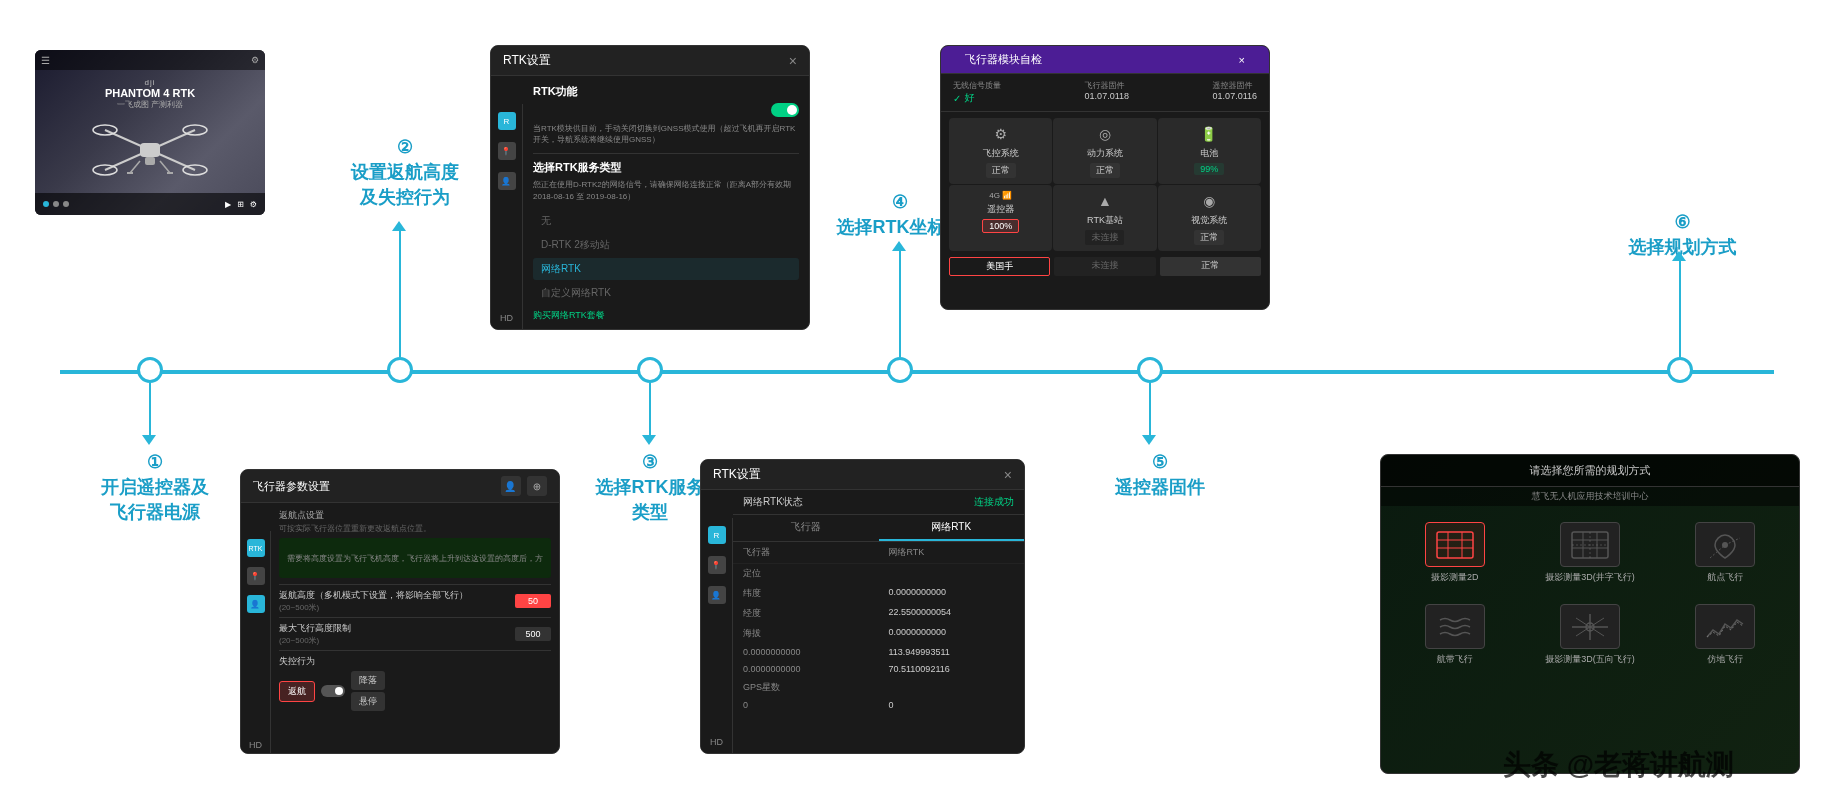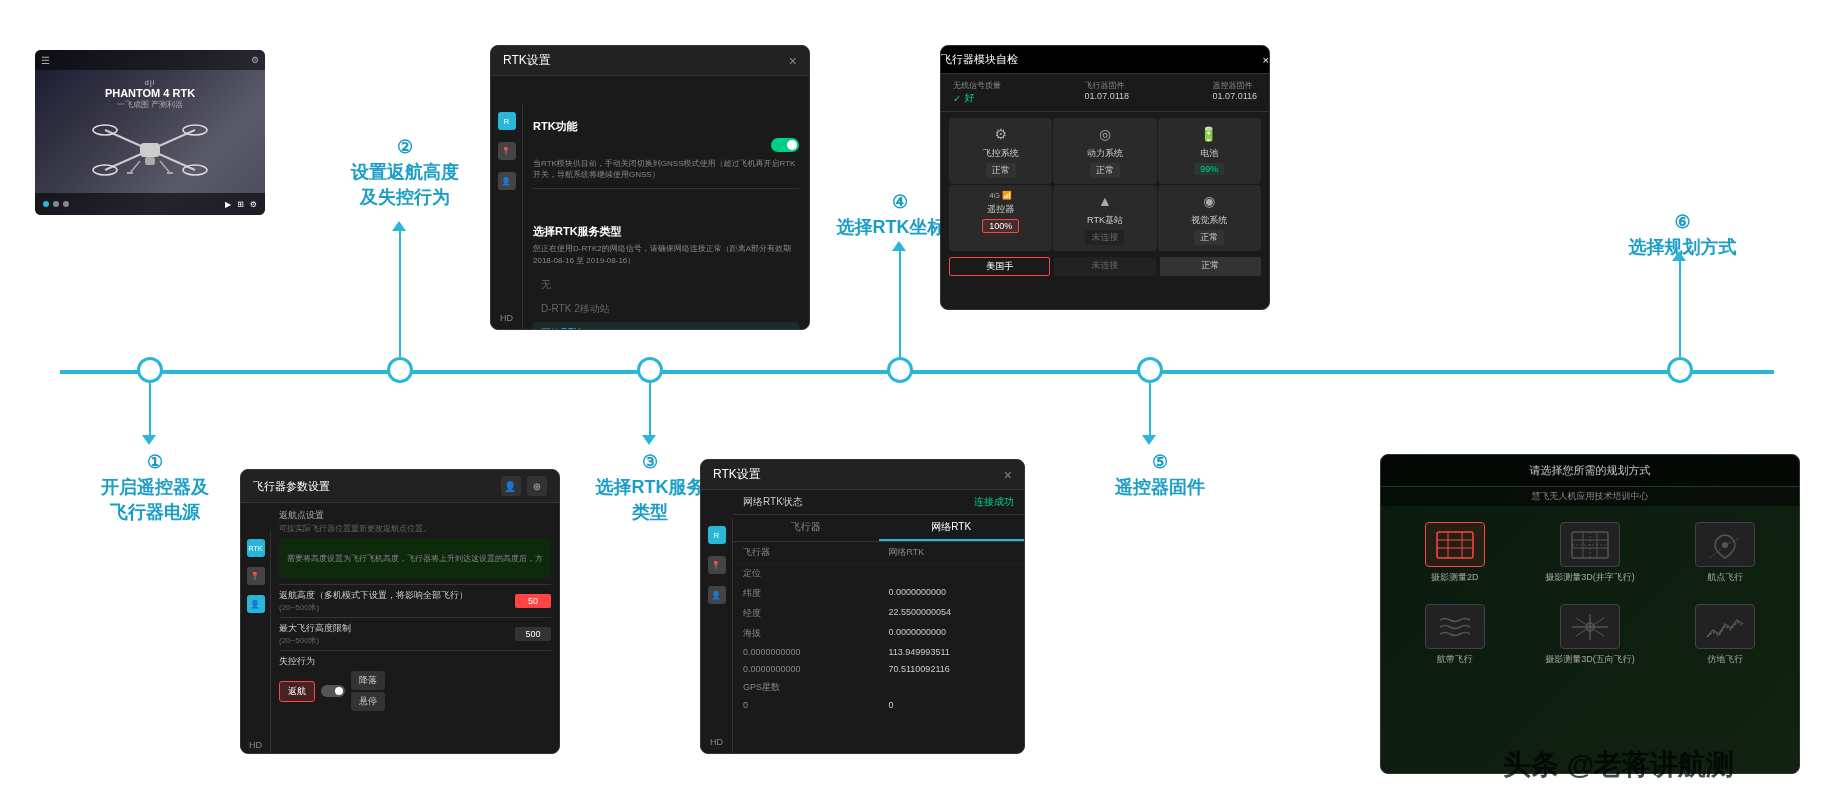--- a/index.html
+++ b/index.html
@@ -159,21 +159,20 @@
     }
     .rtk-content {
       margin-left: 32px;
       padding: 8px 10px;
     }
     .rtk-section-title {
       color: #fff;
       font-size: 11px;
       font-weight: bold;
       margin-bottom: 4px;
-      margin-top: 35px;
     }
     .rtk-toggle-row {
       display: flex;
       justify-content: space-between;
       align-items: center;
       margin-bottom: 6px;
     }
     .toggle-on {
       width: 28px;
       height: 14px;
@@ -230,22 +229,22 @@
       top: 45px;
       left: 940px;
       width: 320px;
       height: 255px;
       background: #1a1a1a;
       border-radius: 8px;
       border: 1px solid #333;
       color: #fff;
     }
     .selfcheck-header {
-      background: #000000;
-      padding: 6px 0;
+      background: #4c1d95;
+      padding: 6px 24px;
       display: flex;
       justify-content: space-between;
       align-items: center;
       font-size: 11px;
       border-bottom: 1px solid #333;
     }
     .selfcheck-status-row {
       display: flex;
       justify-content: space-between;
       padding: 6px 12px;

